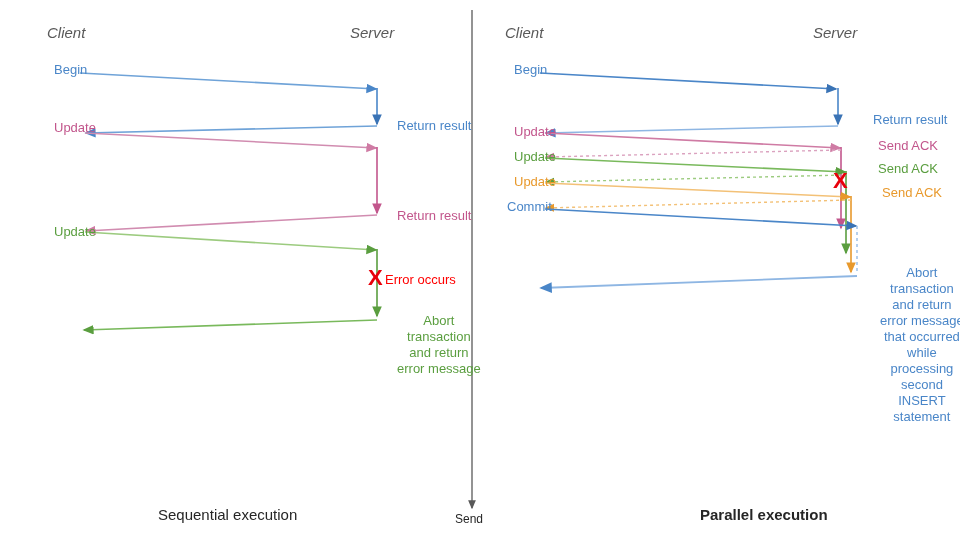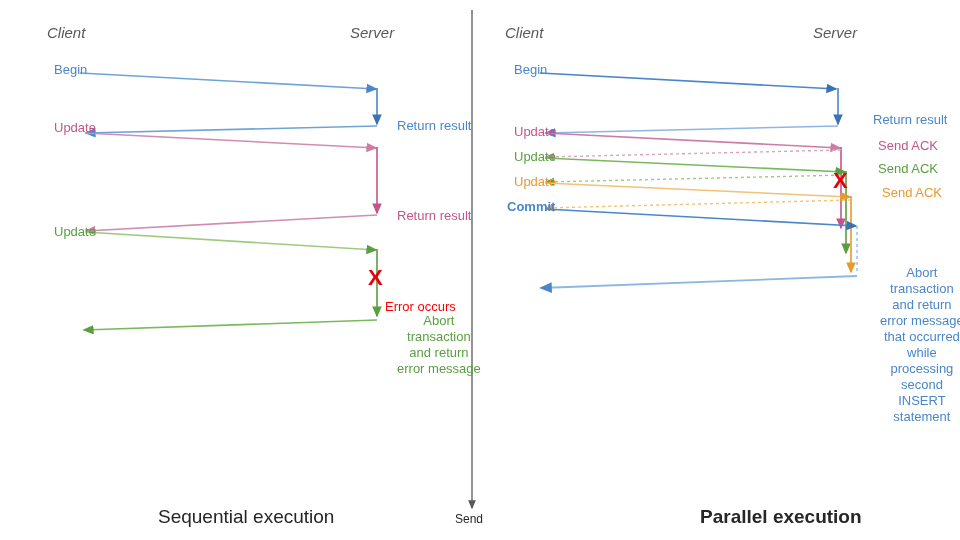--- a/index.html
+++ b/index.html
@@ -3,23 +3,23 @@
 <meta charset="utf-8">
 <style>
   html,body{margin:0;padding:0;background:#ffffff;}
   body{width:960px;height:540px;overflow:hidden;
        font-family:"Liberation Sans","DejaVu Sans",sans-serif;}
   #stage{position:relative;width:960px;height:420px;background:#fff;}
   svg{position:absolute;left:0;top:0;width:960px;height:540px;}
   .lbl{position:absolute;white-space:pre;line-height:1.0;}
   .hdr{font-style:italic;font-size:15px;color:#595959;}
   .msg{font-size:13px;margin-left:16px;}
-  .cap{font-size:19px;color:#262626;}
+  .cap{font-size:15px;color:#262626;}
   .timelbl{font-size:12px;color:#262626;}
-  .err{font-size:13px;color:#ff0000;margin-top:27px;}
+  .err{font-size:13px;color:#ff0000;}
   .multi{line-height:16px;text-align:center;}
   .xmark{position:absolute;font-size:22px;font-weight:bold;color:#e8000b;
          font-family:"Liberation Sans","DejaVu Sans",sans-serif;line-height:1;}
 </style>
 </head>
 <body>
 
 <div id="stage">
 
   <svg viewBox="0 0 960 540">
@@ -126,21 +126,21 @@
 
   <div class="lbl cap" style="left:158px;top:507px;">Sequential execution</div>
 
   <div class="lbl hdr" style="left:505px;top:25px;">Client</div>
   <div class="lbl hdr" style="left:813px;top:25px;">Server</div>
 
   <div class="lbl msg" style="left:498px;top:63px;color:#4a86c8;">Begin</div>
   <div class="lbl msg" style="left:498px;top:125px;color:#c2568c;">Update</div>
   <div class="lbl msg" style="left:498px;top:150px;color:#5a9e3f;">Update</div>
   <div class="lbl msg" style="left:498px;top:175px;color:#e8992c;">Update</div>
-  <div class="lbl msg" style="left:491px;top:200px;color:#4a86c8;font-weight:bold;">Commit</div>
+  <div class="lbl msg" style="left:491px;top:200px;color:#4a86c8;">Commit</div>
 
   <div class="lbl msg" style="left:857px;top:113px;color:#4a86c8;">Return result</div>
   <div class="lbl msg" style="left:862px;top:139px;color:#c2568c;">Send ACK</div>
   <div class="lbl msg" style="left:862px;top:162px;color:#5a9e3f;">Send ACK</div>
   <div class="lbl msg" style="left:866px;top:186px;color:#e8992c;">Send ACK</div>
 
   <div class="xmark" style="left:833px;top:170px;">X</div>
 
   <div class="lbl msg multi" style="left:864px;top:265px;color:#4a86c8;white-space:pre;">Abort
 transaction

